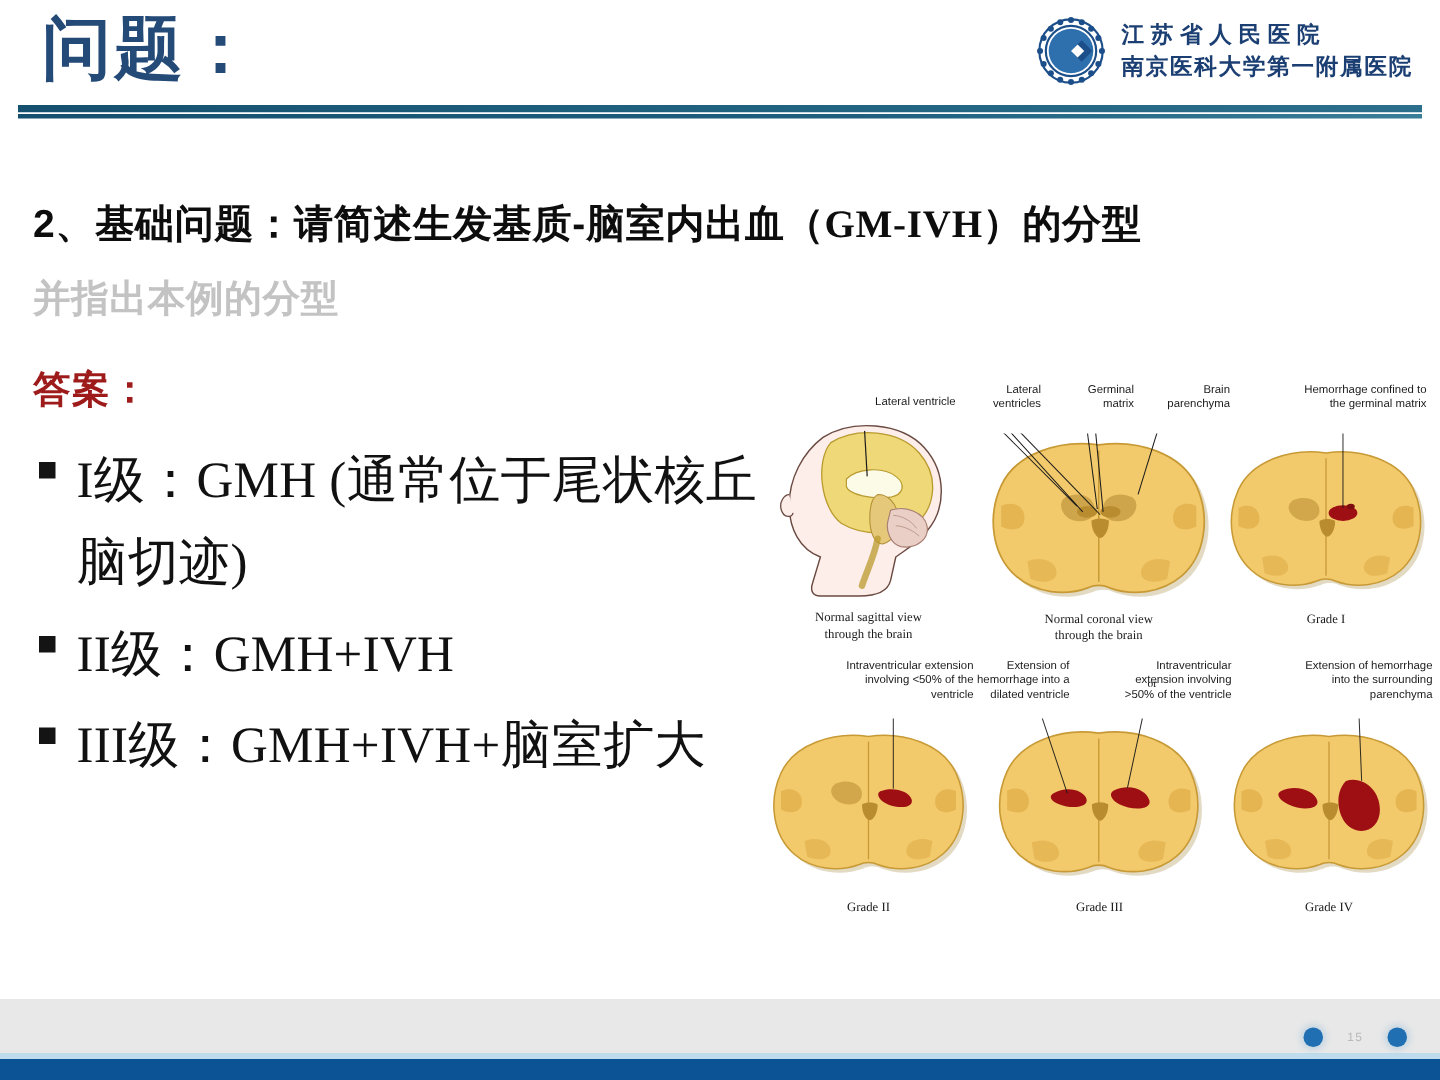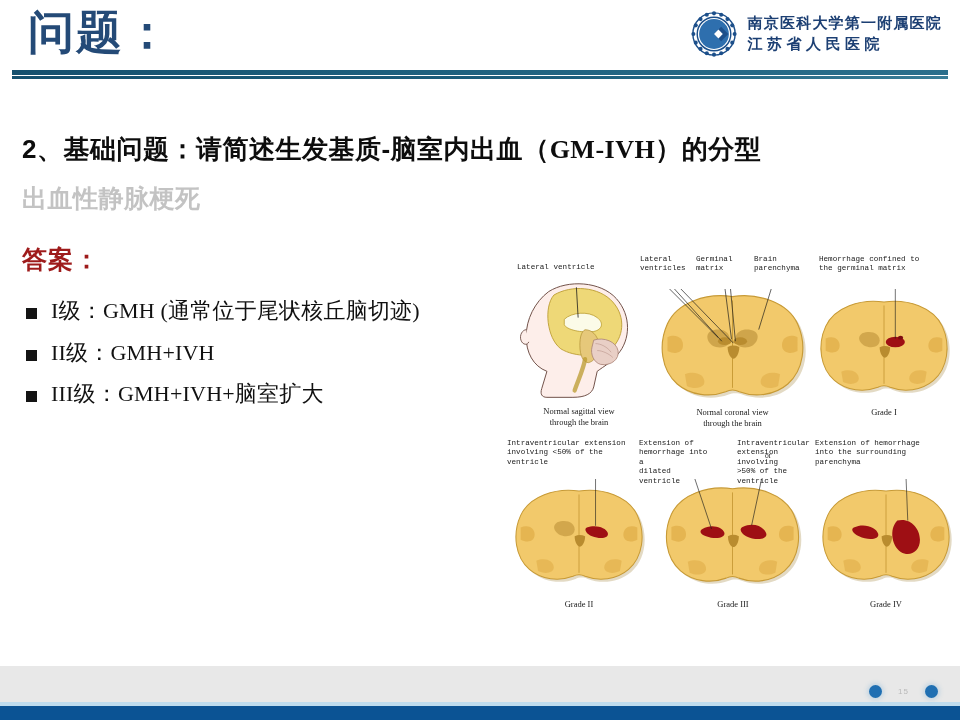--- a/index.html
+++ b/index.html
@@ -112,21 +112,21 @@
   }
   .bullet-square {
     flex: 0 0 auto;
     width: 11px; height: 11px;
     background: #141414;
     margin-top: 15px;
     margin-right: 14px;
   }
   .answer-text {
     font-family: "Liberation Serif", serif;
-    font-size: 22px;
+    font-size: 34px;
     color: #111111;
     line-height: 1.62;
     letter-spacing: 0.2px;
   }
 
   
   #figure {
     position: absolute;
     left: 505px; top: 243px;
     width: 450px; height: 380px;
@@ -137,24 +137,24 @@
     font-family: "Liberation Serif", serif;
     font-size: 8.5px;
     color: #1a1a1a;
     text-align: center;
     line-height: 1.25;
     width: 100%;
     left: 0;
   }
   .fig-annot {
     position: absolute;
-    font-family: Liberation Mono, monospace;
+    font-family: Liberation Sans, sans-serif;
     font-size: 7.6px;
     color: #1a1a1a;
-    text-align: left;
+    text-align: right;
     line-height: 1.24;
   }
   .annot-or {
     position: absolute;
     font-family: "Liberation Serif", serif;
     font-size: 7.6px;
     color: #1a1a1a;
     padding-left: 44px;
   }
 
@@ -232,29 +232,29 @@
         <circle cx="7" cy="50" r="4.2"></circle>
           <circle cx="12" cy="32" r="4.2"></circle>
         <circle cx="22" cy="19" r="4.2"></circle>
           <circle cx="35" cy="10" r="4.2"></circle>
       </g>
       <circle cx="50" cy="50" r="31" fill="#2e6fae"></circle>
       <rect x="50" y="29" width="21" height="21" transform="rotate(45 50 50)" fill="#1c4f8a"></rect>
       <rect x="50" y="37" width="13" height="13" transform="rotate(45 50 50)" fill="#ffffff"></rect>
     </svg>
     <div id="logo-text">
+      <div class="logo-line" id="logo-line-1">江苏省人民医院</div>
       <div class="logo-line" id="logo-line-2">南京医科大学第一附属医院</div>
-      <div class="logo-line" id="logo-line-1">江苏省人民医院</div>
     </div>
   </div>
 
   <div id="question-main">
     <span>2、基础问题：请简述生发基质-脑室内出血（</span><span class="serif-seg">GM-IVH</span><span>）的分型</span>
   </div>
-  <div id="question-sub">出血性静脉梗死</div>
+  <div id="question-sub">并指出本例的分型</div>
 
   <div id="answer-label">答案：</div>
 
   <div id="answer-list">
     <div class="answer-item">
       <span class="bullet-square"></span>
       <span class="answer-text">I级：GMH (通常位于尾状核丘脑切迹)</span>
     </div>
     <div class="answer-item">
       <span class="bullet-square"></span>

